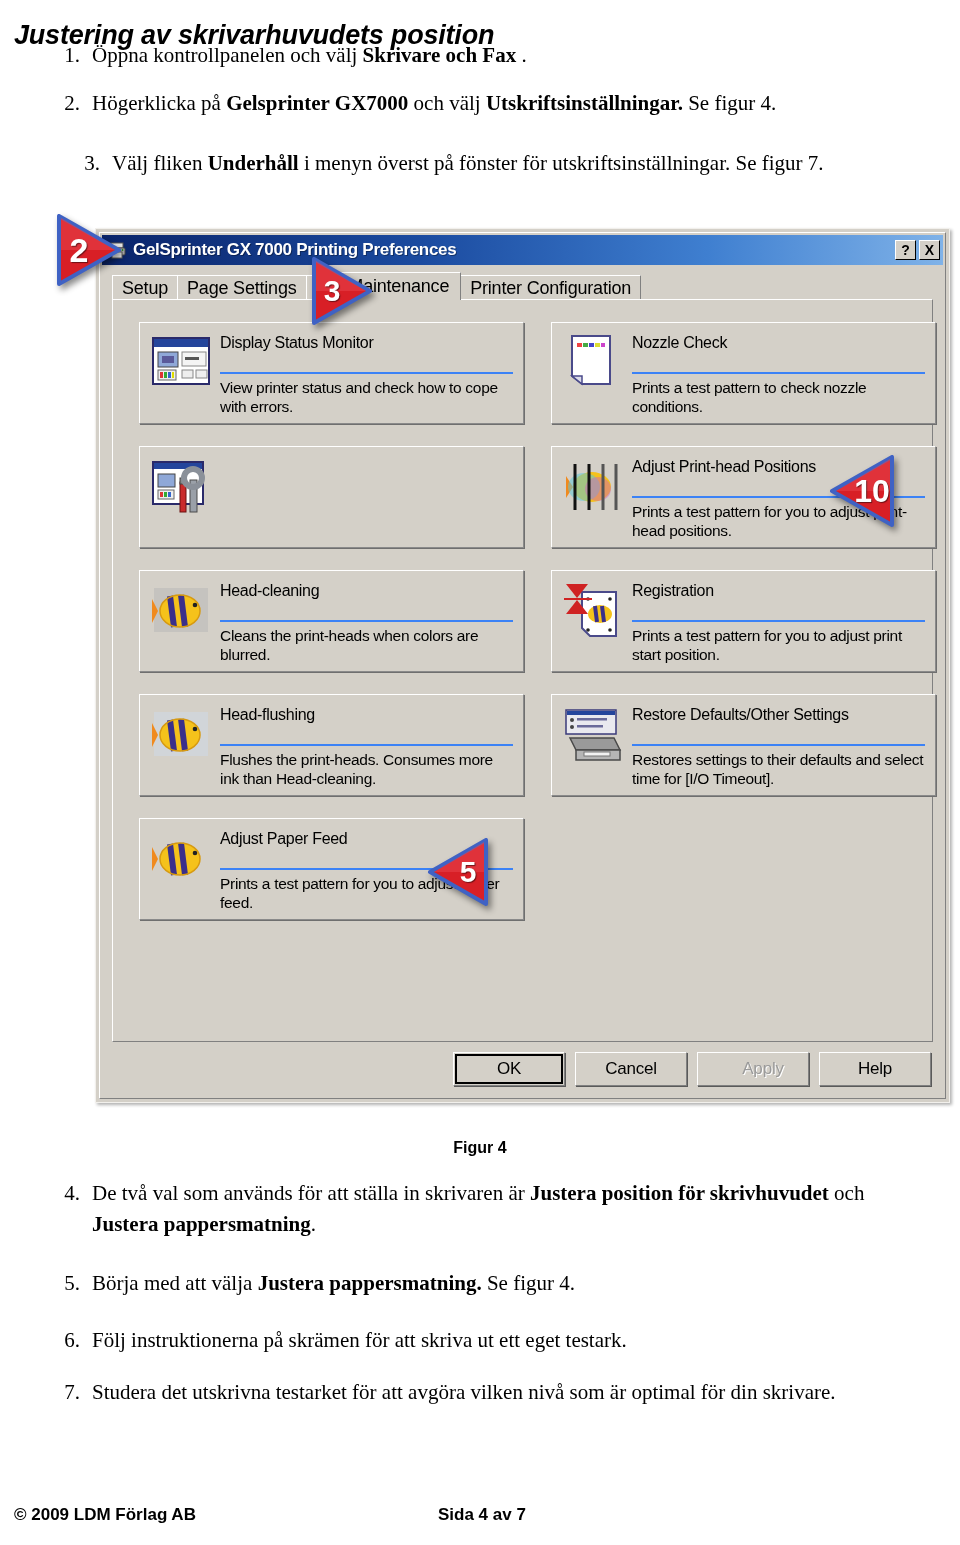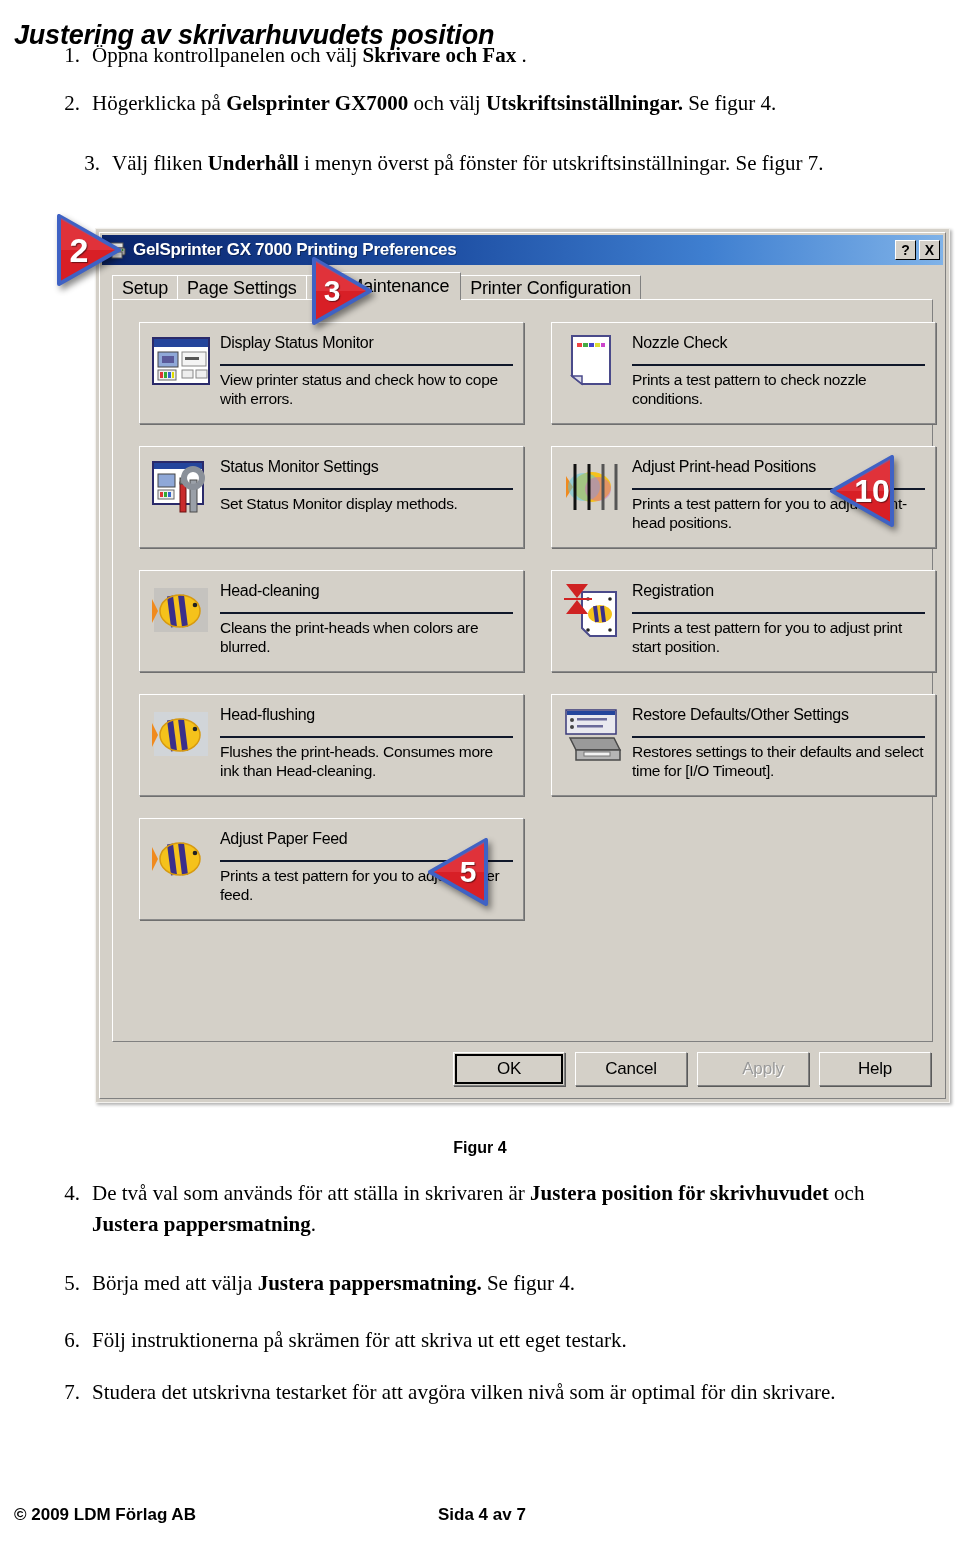--- a/index.html
+++ b/index.html
@@ -197,22 +197,22 @@
     width: 62px; height: 62px;
     flex: 0 0 auto;
     margin-right: 8px;
     position: relative;
   }
   .mitem .body { flex: 1 1 auto; min-width: 0; padding-top: 2px; }
   .mitem .mtitle {
     font-size: 16px;
     color: #000;
     letter-spacing: -0.3px;
-    padding-bottom: 12px;
-    border-bottom: 2px solid #0f172a;
+    padding-bottom: 20px;
+    border-bottom: 2px solid #3b82f6;
     white-space: nowrap;
   }
   .mitem .mdesc {
     font-size: 15.5px;
     color: #000;
     letter-spacing: -0.3px;
     line-height: 19px;
     padding-top: 4px;
   }
 
@@ -342,24 +342,20 @@
         <rect x="8" y="18" width="17" height="13" fill="#8fa8d8" stroke="#444"></rect>
         <rect x="8" y="34" width="16" height="9" fill="#eee" stroke="#666"></rect>
         <rect x="10" y="36" width="3" height="5" fill="#d33"></rect>
                     <rect x="14" y="36" width="3" height="5" fill="#3a3"></rect>
         <rect x="18" y="36" width="3" height="5" fill="#36c"></rect>
         <rect x="30" y="26" width="6" height="30" fill="#c92b2b" stroke="#6a1111"></rect>
         <rect x="30" y="22" width="6" height="6" fill="#888" stroke="#444"></rect>
         <rect x="40" y="24" width="7" height="32" fill="#9aa0a8" stroke="#4a4a4a"></rect>
         <circle cx="43" cy="22" r="9" fill="none" stroke="#8a9099" stroke-width="6"></circle>
                   </svg></span>
-                <div class="body">
-                  <div class="mtitle">Status Monitor Settings</div>
-                  <div class="mdesc">Set Status Monitor display methods.</div>
-                </div>
               </div>
               <div class="mitem">
                 <span class="ico"><svg width="62" height="62" viewBox="0 0 62 62">
         <rect x="4" y="8" width="54" height="44" fill="#b8b8b8" opacity="0.55"></rect>
 
         <ellipse cx="30" cy="31" rx="20" ry="16" fill="#f5c21b"></ellipse>
         <polygon points="8,31 2,19 2,43" fill="#f08a1e"></polygon>
         <path d="M20 16 L24 47" stroke="#3a2f8a" stroke-width="6" fill="none"></path>
         <path d="M31 15 L35 47" stroke="#3a2f8a" stroke-width="6" fill="none"></path>
         <circle cx="45" cy="25" r="2.3" fill="#222"></circle>

